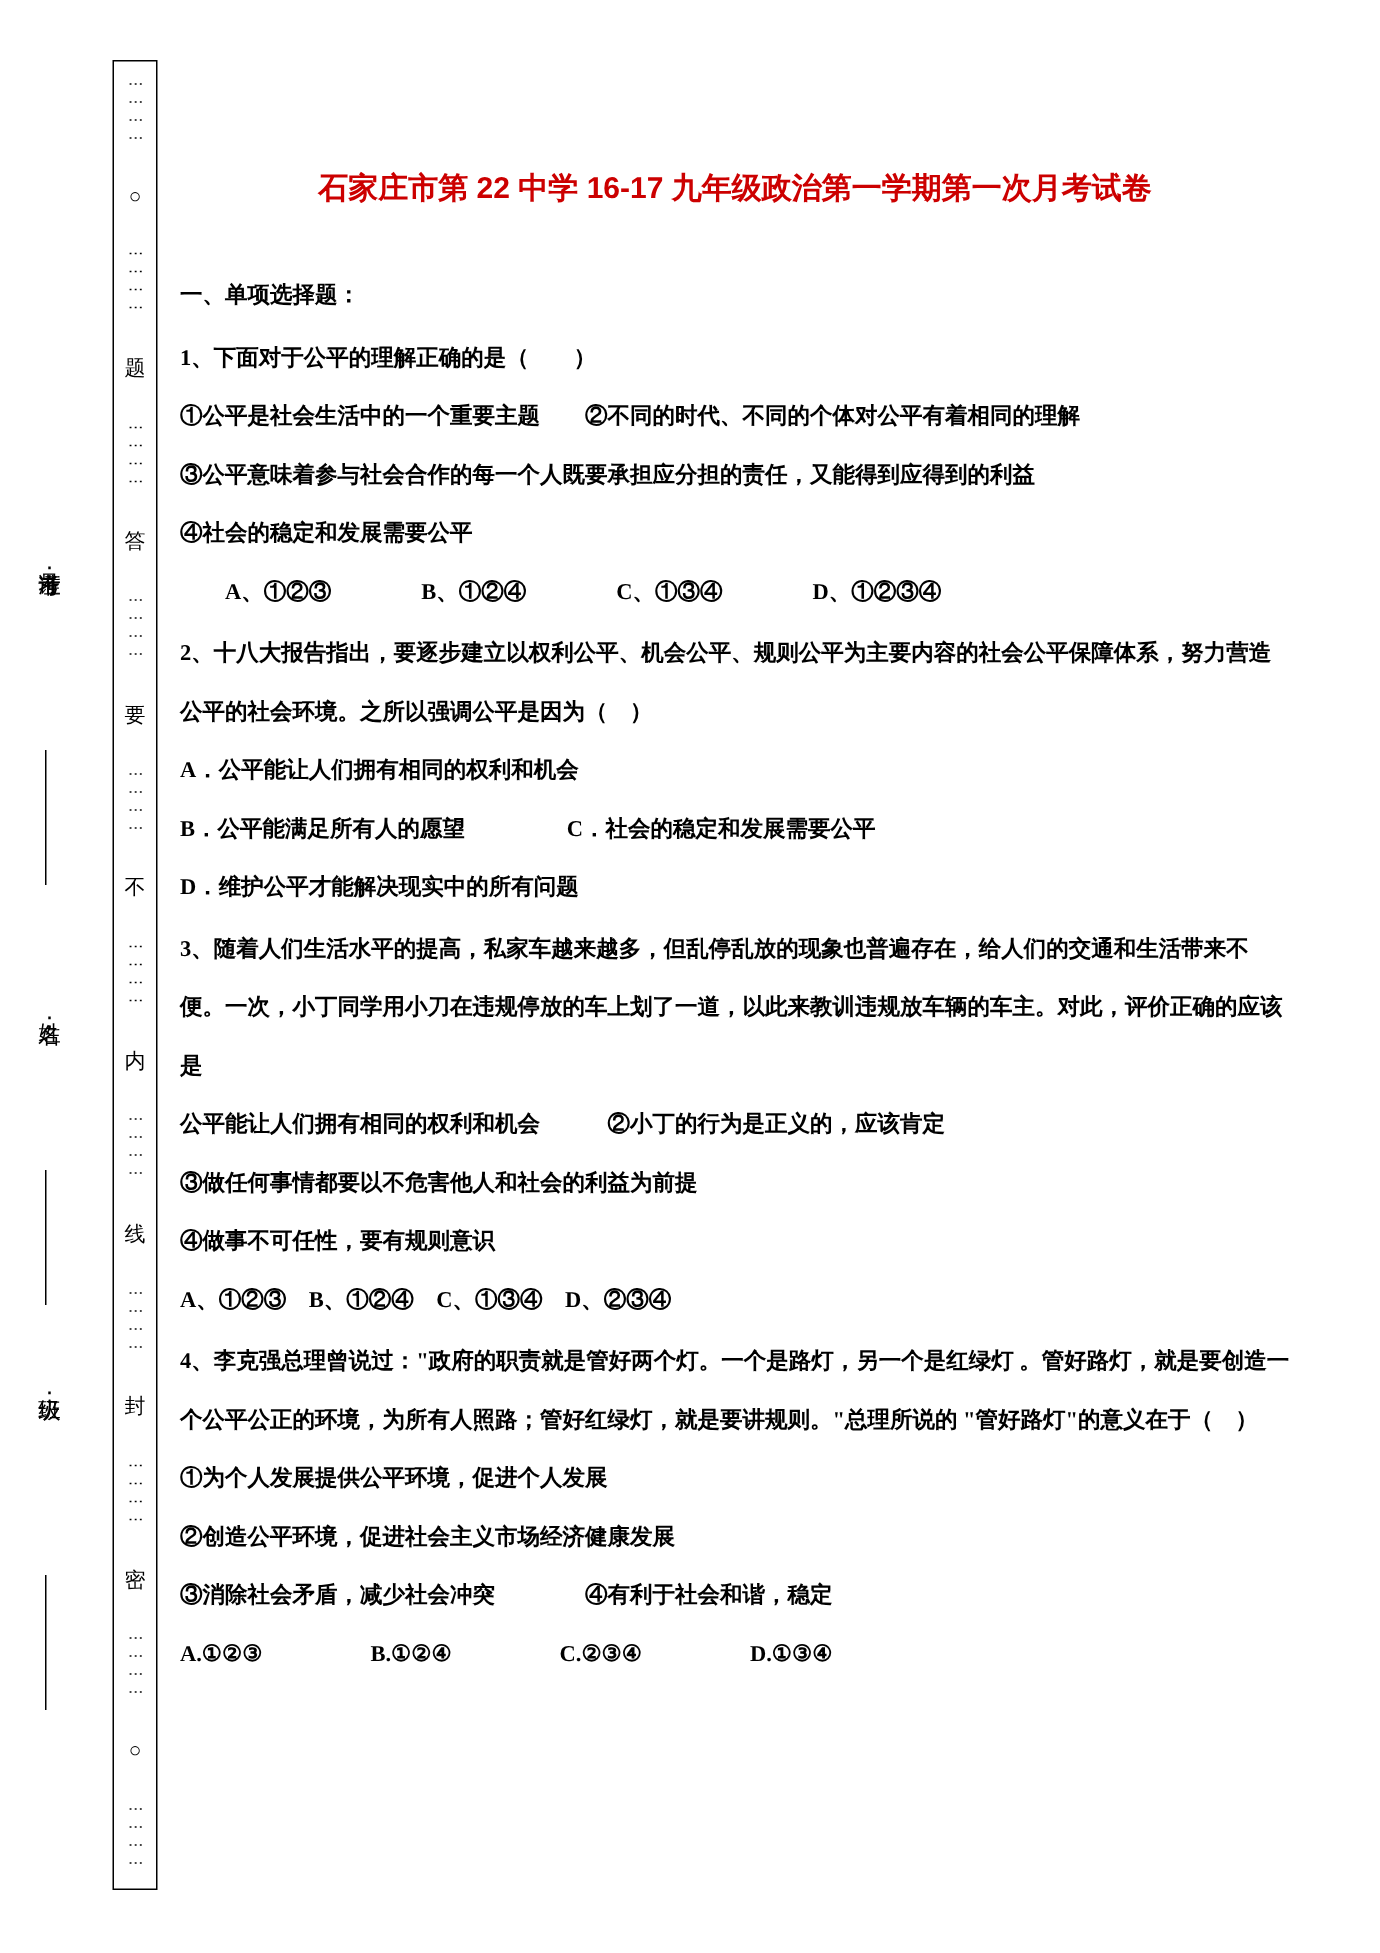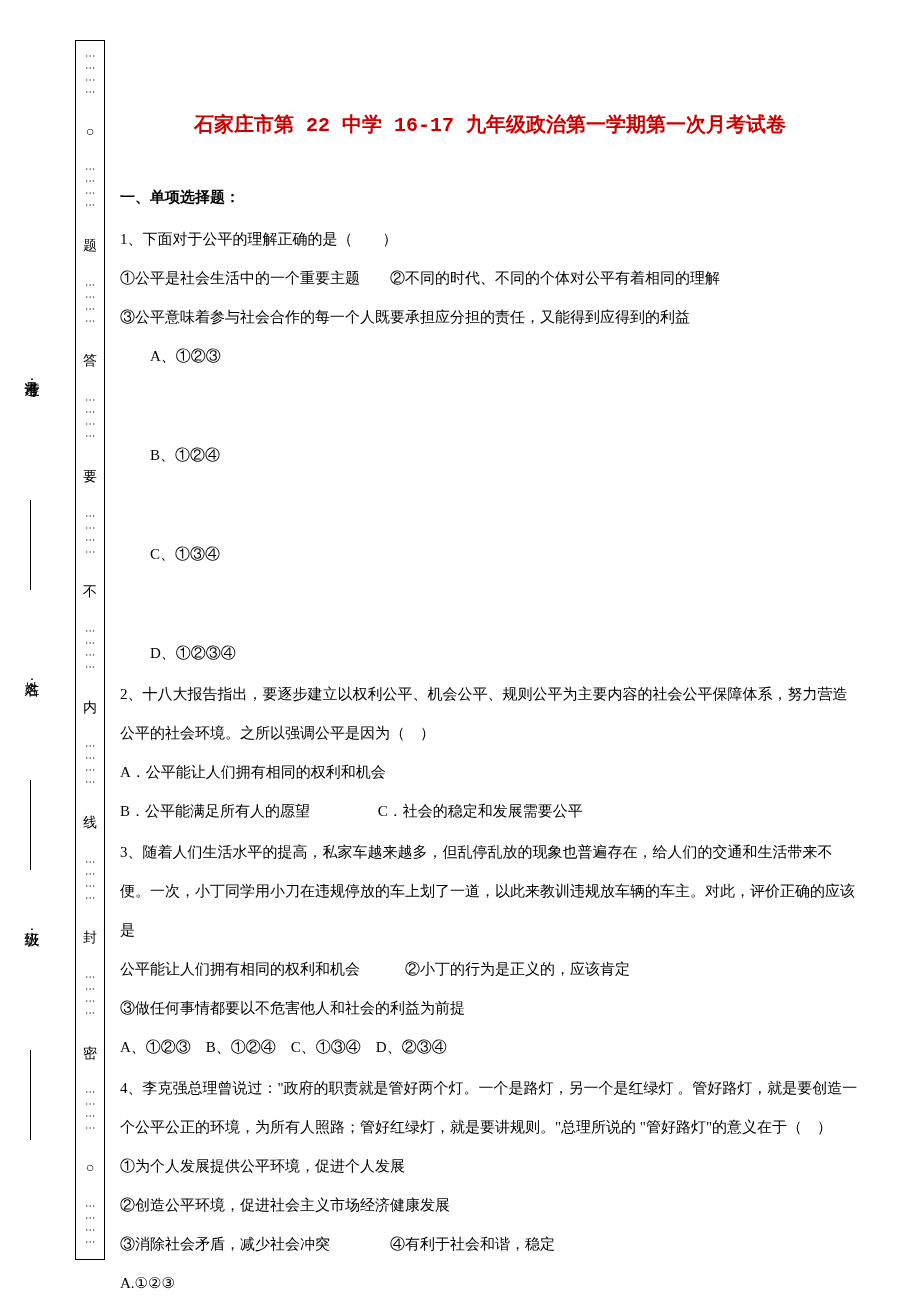--- a/index.html
+++ b/index.html
@@ -71,33 +71,32 @@
       padding-right: 30px;
       font-size: 15px;
       line-height: 2.6;
     }
     .title {
       color: #cc0000;
       font-weight: bold;
       font-size: 20px;
       text-align: center;
       margin-bottom: 25px;
-      font-family: Liberation Mono, monospace;
+      font-family: Liberation Sans, sans-serif;
     }
     .section-header {
       font-weight: bold;
       font-family: "SimHei", "黑体", sans-serif;
       margin-bottom: 4px;
     }
-    .question { margin-bottom: 2px; }
+    .question { margin-bottom: 2px; font-weight: bold; }
     .options {
       display: flex;
       gap: 60px;
       padding-left: 30px;
-      flex-direction: column;
     }
     .options-inline { padding-left: 0; }
     .opt { white-space: nowrap; }
   </style>
 </head>
 <body>
 
 <div class="left-margin">
   <div class="vertical-label vlabel-class">班级：</div>
   <div class="vline vline-1"></div>
@@ -132,41 +131,44 @@
 </div>
 
 <div class="content">
   <div class="title">石家庄市第 22 中学 16-17 九年级政治第一学期第一次月考试卷</div>
   <div class="section-header">一、单项选择题：</div>
 
   <div class="question">
     <div>1、下面对于公平的理解正确的是（　　）</div>
     <div>①公平是社会生活中的一个重要主题　　②不同的时代、不同的个体对公平有着相同的理解</div>
     <div>③公平意味着参与社会合作的每一个人既要承担应分担的责任，又能得到应得到的利益</div>
+    <div>④社会的稳定和发展需要公平</div>
     <div class="options">
       <span class="opt">A、①②③</span>
       <span class="opt">B、①②④</span>
       <span class="opt">C、①③④</span>
       <span class="opt">D、①②③④</span>
     </div>
   </div>
 
   <div class="question">
     <div>2、十八大报告指出，要逐步建立以权利公平、机会公平、规则公平为主要内容的社会公平保障体系，努力营造公平的社会环境。之所以强调公平是因为（　）</div>
     <div>A．公平能让人们拥有相同的权利和机会</div>
     <div>
       <span>B．公平能满足所有人的愿望</span>
       <span style="margin-left:64px">C．社会的稳定和发展需要公平</span>
     </div>
+    <div>D．维护公平才能解决现实中的所有问题</div>
   </div>
 
   <div class="question">
     <div>3、随着人们生活水平的提高，私家车越来越多，但乱停乱放的现象也普遍存在，给人们的交通和生活带来不便。一次，小丁同学用小刀在违规停放的车上划了一道，以此来教训违规放车辆的车主。对此，评价正确的应该是</div>
     <div>公平能让人们拥有相同的权利和机会　　　②小丁的行为是正义的，应该肯定</div>
     <div>③做任何事情都要以不危害他人和社会的利益为前提</div>
+    <div>④做事不可任性，要有规则意识</div>
     <div class="options-inline">A、①②③　B、①②④　C、①③④　D、②③④</div>
   </div>
 
   <div class="question">
     <div>4、李克强总理曾说过："政府的职责就是管好两个灯。一个是路灯，另一个是红绿灯 。管好路灯，就是要创造一个公平公正的环境，为所有人照路；管好红绿灯，就是要讲规则。"总理所说的 "管好路灯"的意义在于（　）</div>
     <div>①为个人发展提供公平环境，促进个人发展</div>
     <div>②创造公平环境，促进社会主义市场经济健康发展</div>
     <div>③消除社会矛盾，减少社会冲突　　　　④有利于社会和谐，稳定</div>
     <div class="options" style="padding-left:0;gap:72px">
       <span class="opt">A.①②③</span>

